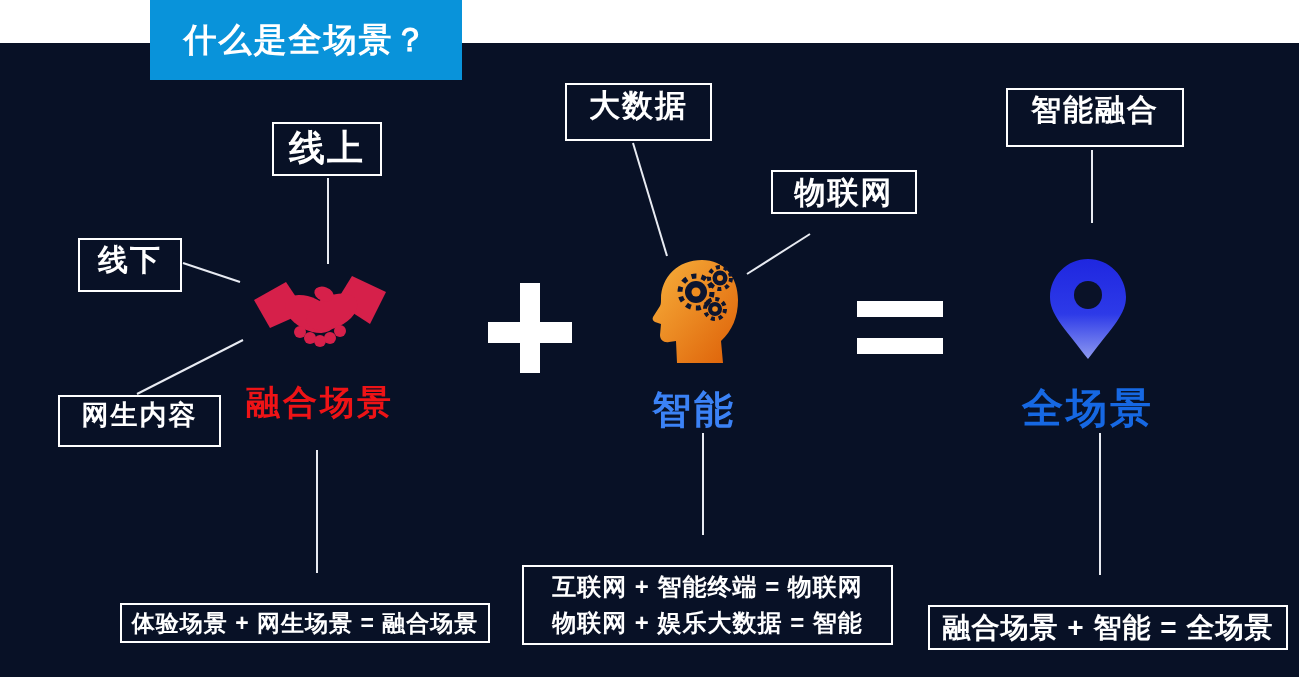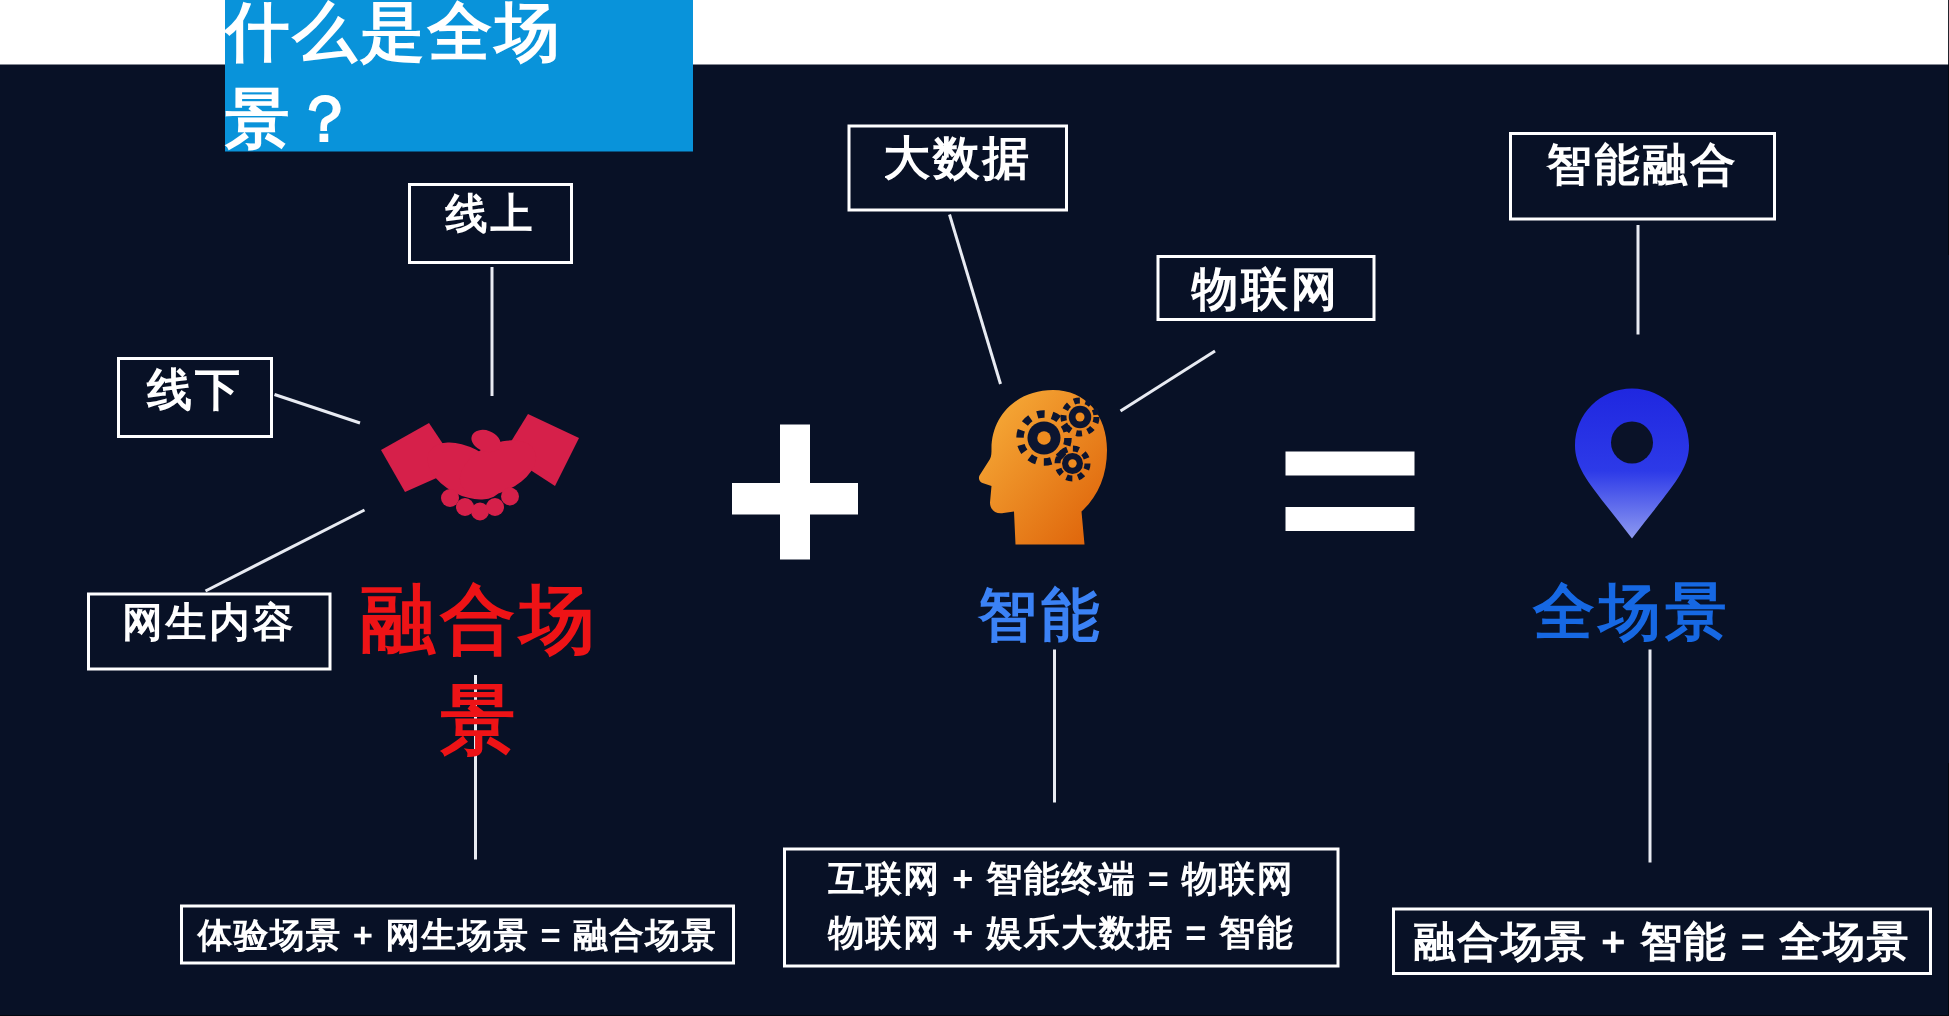--- a/index.html
+++ b/index.html
@@ -3,38 +3,38 @@
 <meta charset="utf-8">
 <style>
   html,body{margin:0;padding:0;background:#000;}
   .stage{
     position:relative;width:1299px;height:677px;overflow:hidden;
     background:#081126;
     font-family:"Liberation Sans","DejaVu Sans",sans-serif;
   }
   .top-white{position:absolute;left:0;top:0;width:1299px;height:43px;background:#ffffff;}
   .banner{
-    position:absolute;left:150px;top:0;width:312px;height:101px;background:#0993da;
+    position:absolute;left:150px;top:0;width:312px;height:80px;background:#0993da;
     display:flex;align-items:center;justify-content:center;
-    color:#ffffff;font-weight:700;font-size:43px;letter-spacing:2px;z-index:3;
+    color:#ffffff;font-weight:700;font-size:33px;letter-spacing:2px;z-index:3;
   }
   .connectors{position:absolute;left:0;top:0;width:1299px;height:677px;z-index:1;}
   .tag{
     position:absolute;border:2px solid #ffffff;color:#ffffff;font-weight:700;
     display:flex;justify-content:center;letter-spacing:2px;z-index:2;
     box-sizing:border-box;background:transparent;
   }
-  .tag-online{left:272px;top:122px;width:110px;height:54px;font-size:28px;}
+  .tag-online{left:272px;top:122px;width:110px;height:54px;font-size:36px;}
   .tag-offline{left:78px;top:238px;width:104px;height:54px;font-size:30px;}
   .tag-netborn{left:58px;top:395px;width:163px;height:52px;font-size:27px;}
   .tag-bigdata{left:565px;top:83px;width:147px;height:58px;font-size:31px;}
   .tag-iot{left:771px;top:170px;width:146px;height:44px;font-size:31px;}
   .tag-fusion-ai{left:1006px;top:88px;width:178px;height:59px;font-size:30px;}
   .main-label{position:absolute;font-weight:700;text-align:center;letter-spacing:3px;z-index:2;}
-  .label-fusion{left:235px;top:380px;width:170px;font-size:50px;color:#ee1316;}
+  .label-fusion{left:235px;top:380px;width:170px;font-size:34px;color:#ee1316;}
   .label-intel{left:634px;top:383px;width:120px;font-size:39px;color:#3b82f6;}
   .label-full{left:1018px;top:381px;width:140px;font-size:41px;color:#1668e3;}
   .icon-wrap{position:absolute;z-index:2;}
   .icon-handshake{left:250px;top:270px;width:140px;height:92px;}
   .icon-head{left:648px;top:258px;width:92px;height:106px;}
   .icon-pin{left:1044px;top:256px;width:88px;height:106px;}
   .bar{position:absolute;background:#ffffff;z-index:2;}
   .plus-v{left:520px;top:283px;width:20px;height:90px;}
   .plus-h{left:488px;top:322px;width:84px;height:21px;}
   .eq-top{left:857px;top:301px;width:86px;height:16px;}

